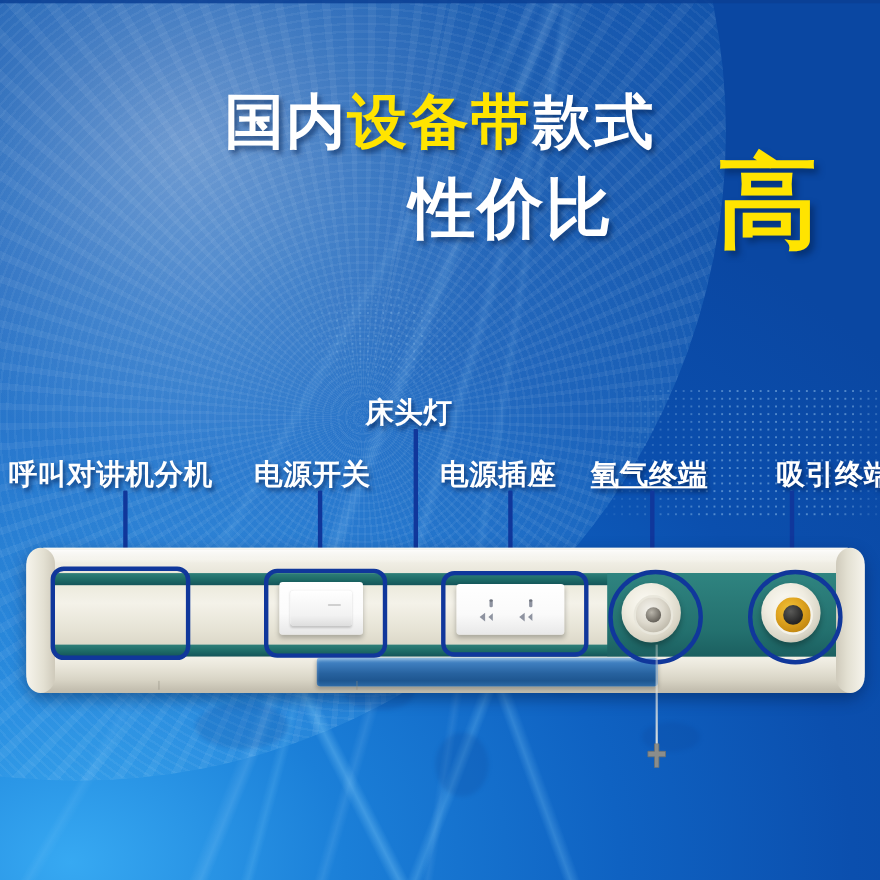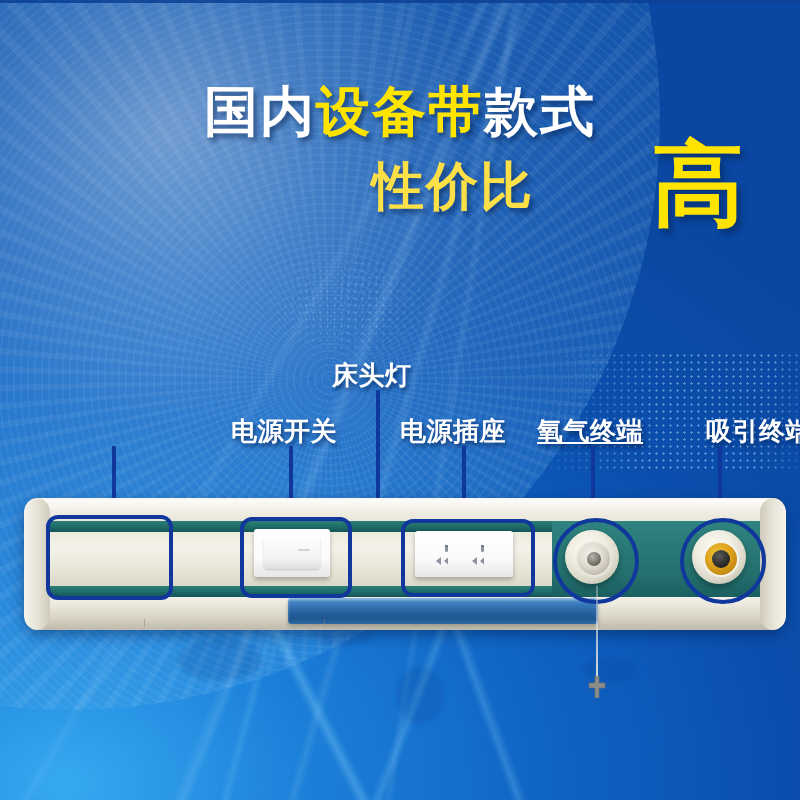--- a/index.html
+++ b/index.html
@@ -72,21 +72,21 @@
             mask-image:radial-gradient(ellipse at 50% 50%, #000 30%, rgba(0,0,0,0) 78%);}
   .bg-topline{position:absolute;left:0;top:0;width:800px;height:3px;background:#0a3f94;opacity:.85;}
 
   
   .headline{position:absolute;left:0;top:84px;width:800px;text-align:center;
     font-size:54px;font-weight:bold;letter-spacing:2px;line-height:1;
     text-shadow:3px 4px 5px rgba(2,30,76,.55);}
   .headline .w{color:#ffffff;}
   .headline .y{color:#ffe400;}
   .sub{position:absolute;left:0;top:160px;width:800px;line-height:1;}
-  .sub-left{position:absolute;left:372px;top:0;font-size:52px;font-weight:bold;color:#fde047;letter-spacing:2px;
+  .sub-left{position:absolute;left:372px;top:0;font-size:60px;font-weight:bold;color:#ffffff;letter-spacing:2px;
     text-shadow:3px 4px 5px rgba(2,30,76,.55);}
   .sub-big{position:absolute;left:652px;top:-22px;font-size:92px;font-weight:bold;color:#ffe400;
     text-shadow:4px 5px 6px rgba(2,30,76,.5);}
 
   
   .clabel{position:absolute;font-size:26px;font-weight:bold;color:#ffffff;white-space:nowrap;
     letter-spacing:.5px;text-shadow:2px 3px 4px rgba(4,38,92,.75);}
   .cline{position:absolute;width:4px;background:#10379b;border-radius:1px;}
 
   
@@ -195,20 +195,21 @@
   <div class="bg-topline"></div>
 
   <div class="headline">
     <span class="w">国内</span><span class="y">设备带</span><span class="w">款式</span>
   </div>
   <div class="sub">
     <span class="sub-left">性价比</span>
     <span class="sub-big">高</span>
   </div>
 
+  <div class="clabel" style="left:8px;top:414px;">呼叫对讲机分机</div>
   <div class="clabel" style="left:231px;top:414px;">电源开关</div>
   <div class="clabel" style="left:400px;top:414px;">电源插座</div>
   <div class="clabel" style="left:332px;top:358px;">床头灯</div>
   <div class="clabel" style="left:537px;top:414px;text-decoration:underline;">氧气终端</div>
   <div class="clabel" style="left:670px;top:414px;padding-left:36px;">吸引终端</div>
 
   <div class="cline" style="left:112px;top:446px;height:72px;"></div>
   <div class="cline" style="left:289px;top:446px;height:74px;"></div>
   <div class="cline" style="left:376px;top:390px;height:222px;"></div>
   <div class="cline" style="left:462px;top:446px;height:76px;"></div>

